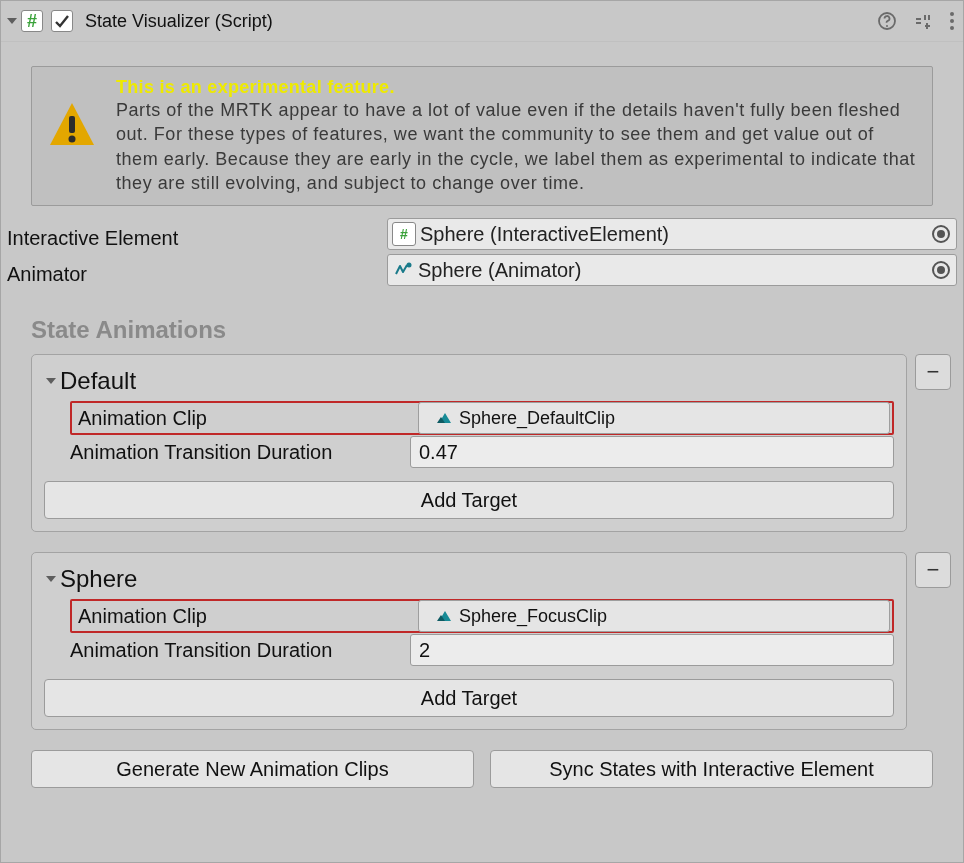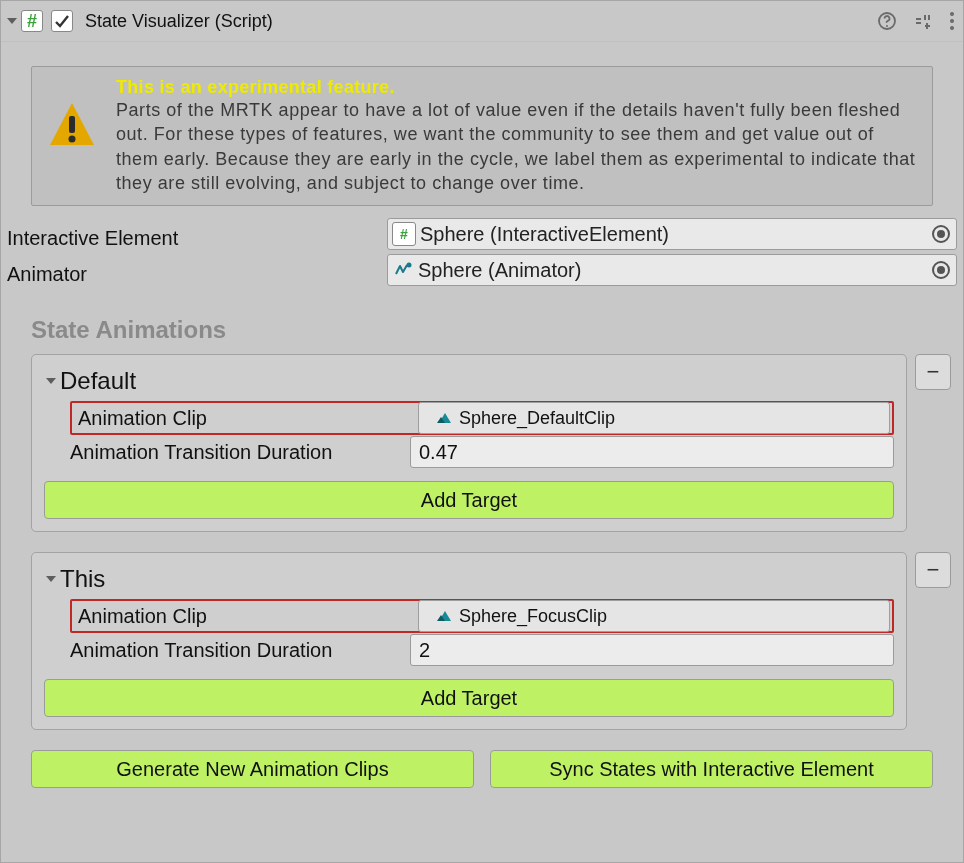--- a/index.html
+++ b/index.html
@@ -35,21 +35,21 @@
 .state-head{display:flex;align-items:center;margin-bottom:6px}
 .state-head .fold{margin-left:6px}
 .state-title{font-size:24px}
 .inner{margin:0 2px}
 .prow{display:flex;align-items:center;margin-left:26px;height:34px}
 .prow .plabel2{width:340px;font-size:20px}
 .prow.red{border:2px solid #c02828;box-sizing:border-box;padding:0 0;border-radius:2px}
 .clip-field{flex:1;display:flex;align-items:center;height:30px;background:#e5e5e5;border:1px solid #9e9e9e;border-radius:3px;padding:0 16px;position:relative;cursor:pointer;margin-right:2px}
 .clip-icon{width:20px;height:20px;display:flex;align-items:center;justify-content:center;margin-right:4px}
 .num-field{flex:1;height:30px;background:#ececec;border:1px solid #9b9b9b;border-radius:3px;padding:0 8px;font-size:20px;display:flex;align-items:center;cursor:text}
-.wide-btn{margin:12px 2px 0 2px;height:36px;border:1px solid #9b9b9b;border-radius:4px;background:#bef264;display:flex;align-items:center;justify-content:center;font-size:20px;cursor:pointer}
+.wide-btn{margin:12px 2px 0 2px;height:36px;border:1px solid #9b9b9b;border-radius:4px;background:#e5e5e5;display:flex;align-items:center;justify-content:center;font-size:20px;cursor:pointer}
 
 .bottom{display:flex;gap:16px;margin:16px 30px 0 30px}
 .bottom .wide-btn{flex:1;margin:0}
 </style>
 </head>
 <body>
 <div class="container">
 
 <div class="hdr">
   <div class="fold"></div>
@@ -149,21 +149,21 @@
     </div>
     <div class="wide-btn">Add Target</div>
   </div>
   <div class="minus-btn">−</div>
 </div>
 
 <div class="state-wrap">
   <div class="state">
     <div class="state-head">
       <div class="fold"></div>
-      <div class="state-title">This</div>
+      <div class="state-title">Sphere</div>
     </div>
     <div class="inner">
       <div class="prow red">
         <div class="plabel2" style="padding-left:6px">Animation Clip</div>
         <div class="clip-field">
           <span class="clip-icon">
             <svg width="18" height="18" viewBox="0 0 18 18">
                   <polygon points="3,14 9,4 15,14" fill="#178a96"></polygon>
                   <polygon points="1,14 5,8 9,14" fill="#0e5b63"></polygon>
                 </svg>

